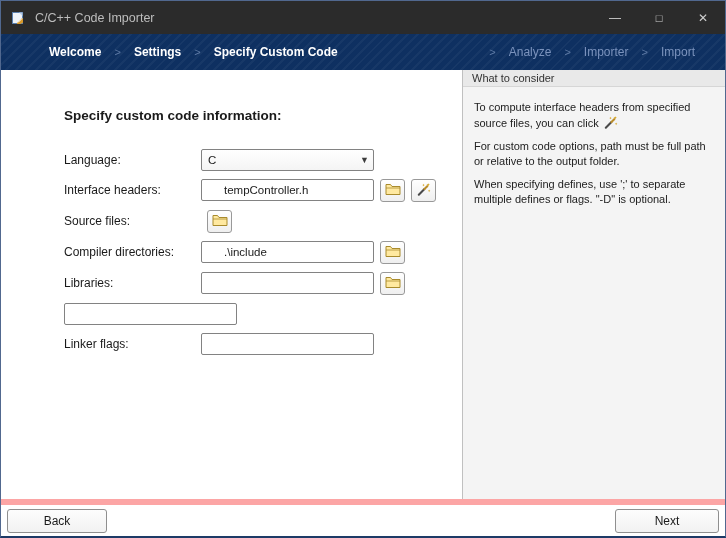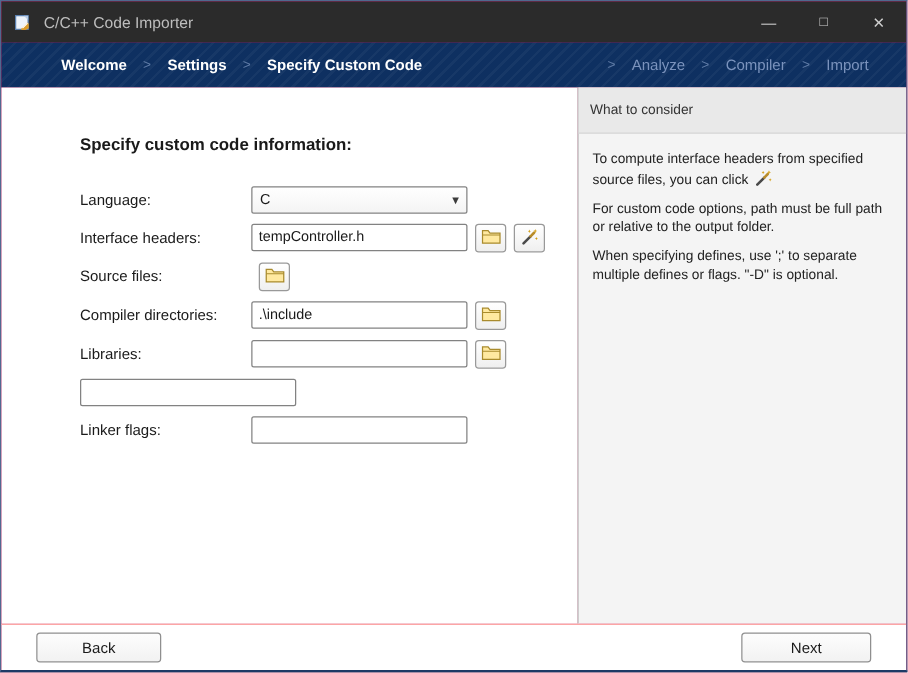--- a/index.html
+++ b/index.html
@@ -29,48 +29,48 @@
   .nav .spacer{flex:1;}
   
   .body{flex:1;display:flex;min-height:0;}
   .main{flex:1;background:#ffffff;padding:38px 0 0 63px;}
   .main h2{font-size:13.5px;font-weight:bold;color:#1a1a1a;margin:0 0 26px 0;}
   .row{display:flex;align-items:flex-start;margin-bottom:8px;}
   .row label{width:137px;flex:0 0 137px;font-size:12px;color:#1a1a1a;padding-top:4px;}
   .ctl{display:flex;align-items:flex-start;}
   .tb{
     width:173px;height:22px;border:1px solid #828282;border-radius:2px;background:#ffffff;
-    font-family:"Liberation Sans",sans-serif;font-size:11.5px;color:#1a1a1a;padding:1px 5px;outline:none;
+    font-family:"Liberation Sans",sans-serif;font-size:11.5px;color:#1a1a1a;padding:1px 22px;outline:none;
   }
   textarea.tb{height:38px;resize:none;overflow:hidden;line-height:1.35;padding-top:2px;}
   .select{
     width:173px;height:22px;border:1px solid #828282;border-radius:2px;
     background:linear-gradient(#ffffff,#f4f4f4);display:flex;align-items:center;
     font-size:11.5px;color:#1a1a1a;padding:0 4px 0 6px;cursor:default;
   }
   .select .val{flex:1;}
   .select .arrow{font-size:9px;color:#3c3c3c;}
   .icon-btn{
     width:25px;height:23px;margin-left:6px;border:1px solid #999999;border-radius:3px;
     background:linear-gradient(#ffffff,#efefef);display:inline-flex;align-items:center;justify-content:center;
     padding:0;cursor:default;
   }
   
   .sidebar{width:263px;flex:0 0 263px;background:#f4f4f4;border-left:1px solid #c0c0c0;display:flex;flex-direction:column;}
   .sidebar-header{
     background:#e9e9e9;border-bottom:1px solid #d6d6d6;font-size:11px;color:#333333;
-    padding:12px 9px;flex:0 0 auto;
+    padding:2px 9px;flex:0 0 auto;
   }
   .tips{padding:13px 11px;font-size:11px;color:#222222;line-height:1.4;}
   .tips p{margin:0 0 7px 0;}
   .inline-icon{display:inline-flex;vertical-align:-3px;margin-left:4px;}
   
   .footer{
-    height:37px;flex:0 0 auto;background:#ffffff;border-top:1px solid #fca5a5;
-    display:flex;align-items:center;justify-content:space-between;padding:0 28px;
+    height:37px;flex:0 0 auto;background:#ffffff;border-top:6px solid #fca5a5;
+    display:flex;align-items:center;justify-content:space-between;padding:0 6px;
   }
   .btn{
     min-width:100px;height:24px;border:1px solid #8f8f8f;border-radius:3px;
     background:linear-gradient(#fdfdfd,#f2f2f2);font-family:"Liberation Sans",sans-serif;
     font-size:12px;color:#1a1a1a;cursor:default;
   }
   .btn.next{min-width:104px;}
 </style>
 </head>
 <body>
@@ -97,21 +97,21 @@
   <div class="nav">
     <span class="step done">Welcome</span>
     <span class="sep">&gt;</span>
     <span class="step done">Settings</span>
     <span class="sep">&gt;</span>
     <span class="step current">Specify Custom Code</span>
     <span class="spacer"></span>
     <span class="sep">&gt;</span>
     <span class="step">Analyze</span>
     <span class="sep">&gt;</span>
-    <span class="step">Compiler</span>
+    <span class="step">Importer</span>
     <span class="sep">&gt;</span>
     <span class="step">Import</span>
   </div>
 
   <div class="body">
 
     <div class="main">
       <h2>Specify custom code information:</h2>
 
       <div class="row">

